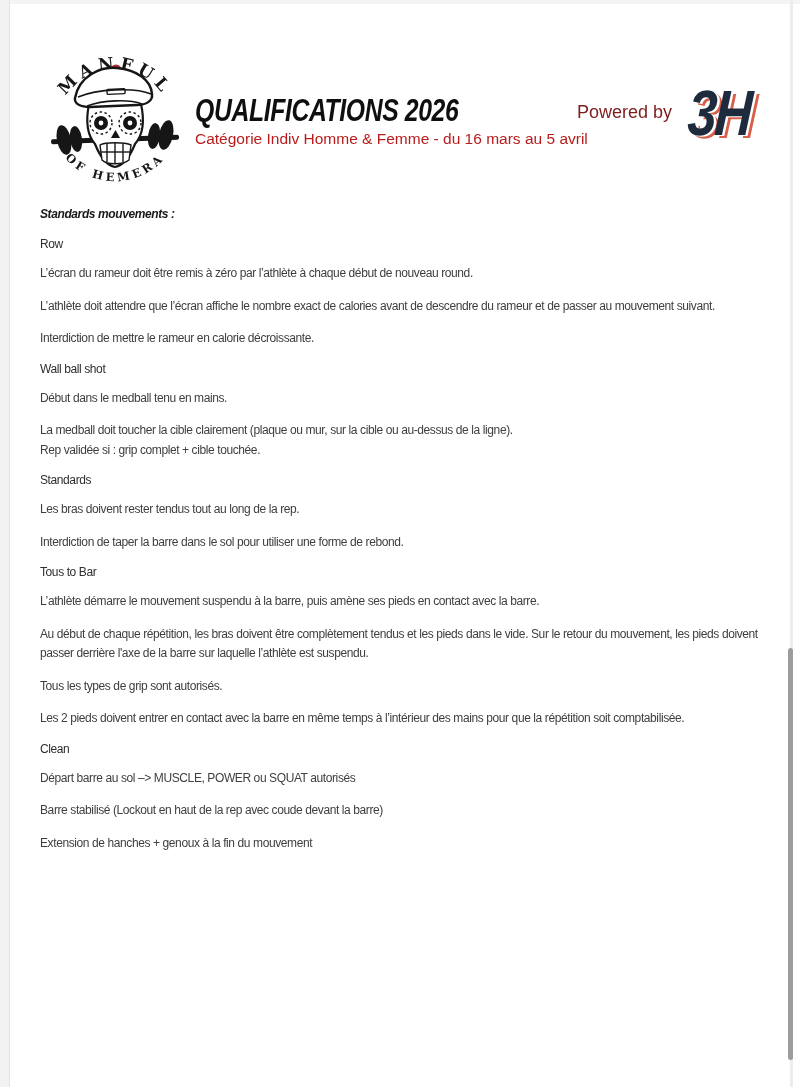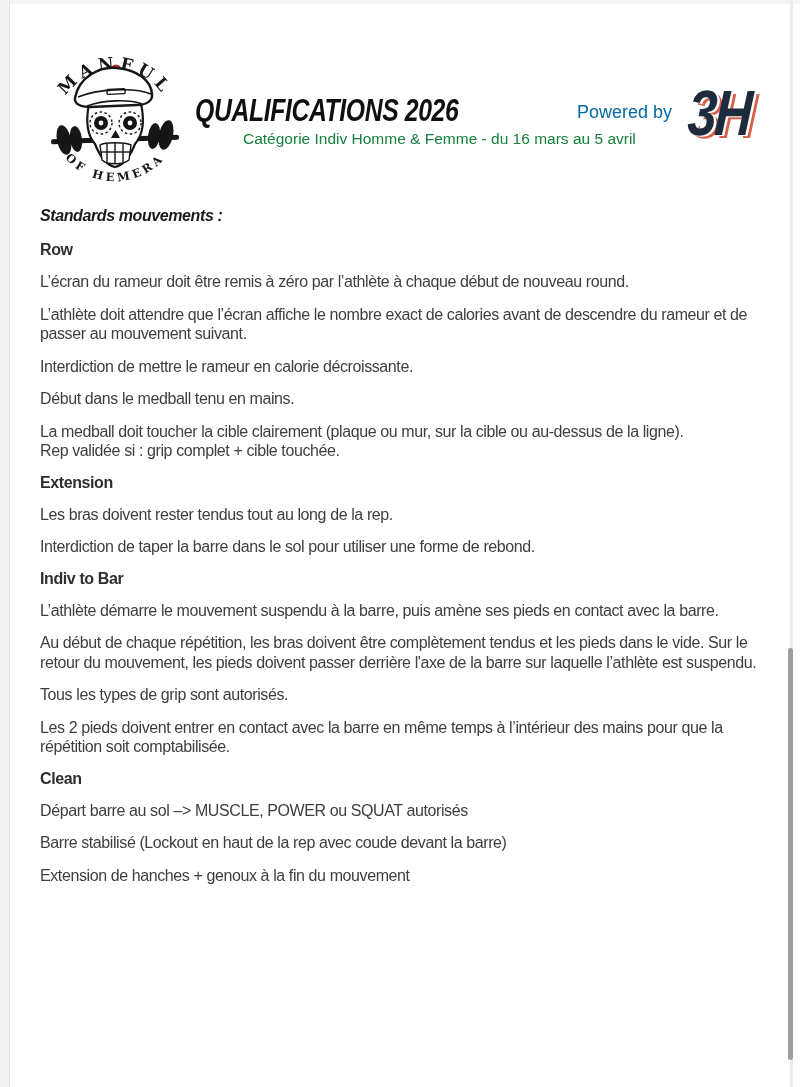--- a/index.html
+++ b/index.html
@@ -20,42 +20,42 @@
 
   
   .logo-box{position:absolute;left:45px;top:34px;width:140px;height:152px;}
   .title-block{position:absolute;left:195px;top:94px;}
   .doc-title{
     font-size:31px;font-weight:700;font-style:italic;color:#0f0f0f;
     letter-spacing:-0.5px;white-space:nowrap;
     transform:scaleX(0.80);transform-origin:left center;
     display:inline-block;line-height:34px;
   }
-  .doc-subtitle{font-size:15.5px;color:#15803d;margin-top:2px;white-space:nowrap;margin-left:48px;}
+  .doc-subtitle{font-size:15.5px;color:#b91c1c;margin-top:2px;white-space:nowrap;}
 
-  .powered-by{position:absolute;left:577px;top:102px;font-size:18px;color:#0369a1;}
+  .powered-by{position:absolute;left:577px;top:102px;font-size:18px;color:#7f1d1d;}
   .brand-3h{
     position:absolute;left:688px;top:68px;width:110px;height:90px;
     font-weight:700;font-style:italic;font-size:64px;line-height:90px;
     letter-spacing:-3px;
   }
   .brand-3h .navy{
     position:absolute;left:0;top:0;color:#1d2b3d;
     transform:scaleX(0.82) skewX(-4deg);transform-origin:left center;
     text-shadow:3px 1px 0 #ffffff, 6px 3px 0 #d95f49;
   }
 
   
   .doc-body{
     position:absolute;left:40px;top:207px;width:722px;
-    font-size:16px;letter-spacing:-0.4px;color:#3e3e3e;
+    font-size:12px;letter-spacing:-0.4px;color:#3e3e3e;
   }
   .block{margin-bottom:13px;}
   .intro{font-weight:700;font-style:italic;color:#191919;margin-bottom:16px;}
-  .heading{font-weight:700;color:#2e2e2e;}
+  .heading{font-weight:400;color:#2e2e2e;}
   .pline{line-height:19.5px;}
   .pline.indent{padding-left:50px;}
 
   
   .logo-box svg text{font-family:"DejaVu Serif", serif;font-weight:bold;fill:#161616;}
 </style>
 </head>
 <body>
 
 <div class="viewport">
@@ -134,35 +134,36 @@
   <div class="block heading">Row</div>
       <div class="block para">
         <div class="pline">L’écran du rameur doit être remis à zéro par l’athlète à chaque début de nouveau round.</div>
       </div>
       <div class="block para">
         <div class="pline">L’athlète doit attendre que l’écran affiche le nombre exact de calories avant de descendre du rameur et de passer au mouvement suivant.</div>
       </div>
       <div class="block para">
         <div class="pline">Interdiction de mettre le rameur en calorie décroissante.</div>
       </div>
+      <div class="block heading">Wall ball shot</div>
       <div class="block para">
         <div class="pline">Début dans le medball tenu en mains.</div>
       </div>
       <div class="block para">
         <div class="pline">La medball doit toucher la cible clairement (plaque ou mur, sur la cible ou au-dessus de la ligne).</div>
         <div class="pline">Rep validée si : grip complet + cible touchée.</div>
       </div>
-      <div class="block heading">Extension</div>
+      <div class="block heading">Standards</div>
       <div class="block para">
         <div class="pline">Les bras doivent rester tendus tout au long de la rep.</div>
       </div>
       <div class="block para">
         <div class="pline">Interdiction de taper la barre dans le sol pour utiliser une forme de rebond.</div>
       </div>
-      <div class="block heading">Indiv to Bar</div>
+      <div class="block heading">Tous to Bar</div>
       <div class="block para">
         <div class="pline">L’athlète démarre le mouvement suspendu à la barre, puis amène ses pieds en contact avec la barre.</div>
       </div>
       <div class="block para">
         <div class="pline">Au début de chaque répétition, les bras doivent être complètement tendus et les pieds dans le vide. Sur le retour du mouvement, les pieds doivent passer derrière l'axe de la barre sur laquelle l’athlète est suspendu.</div>
       </div>
       <div class="block para">
         <div class="pline">Tous les types de grip sont autorisés.</div>
       </div>
       <div class="block para">

